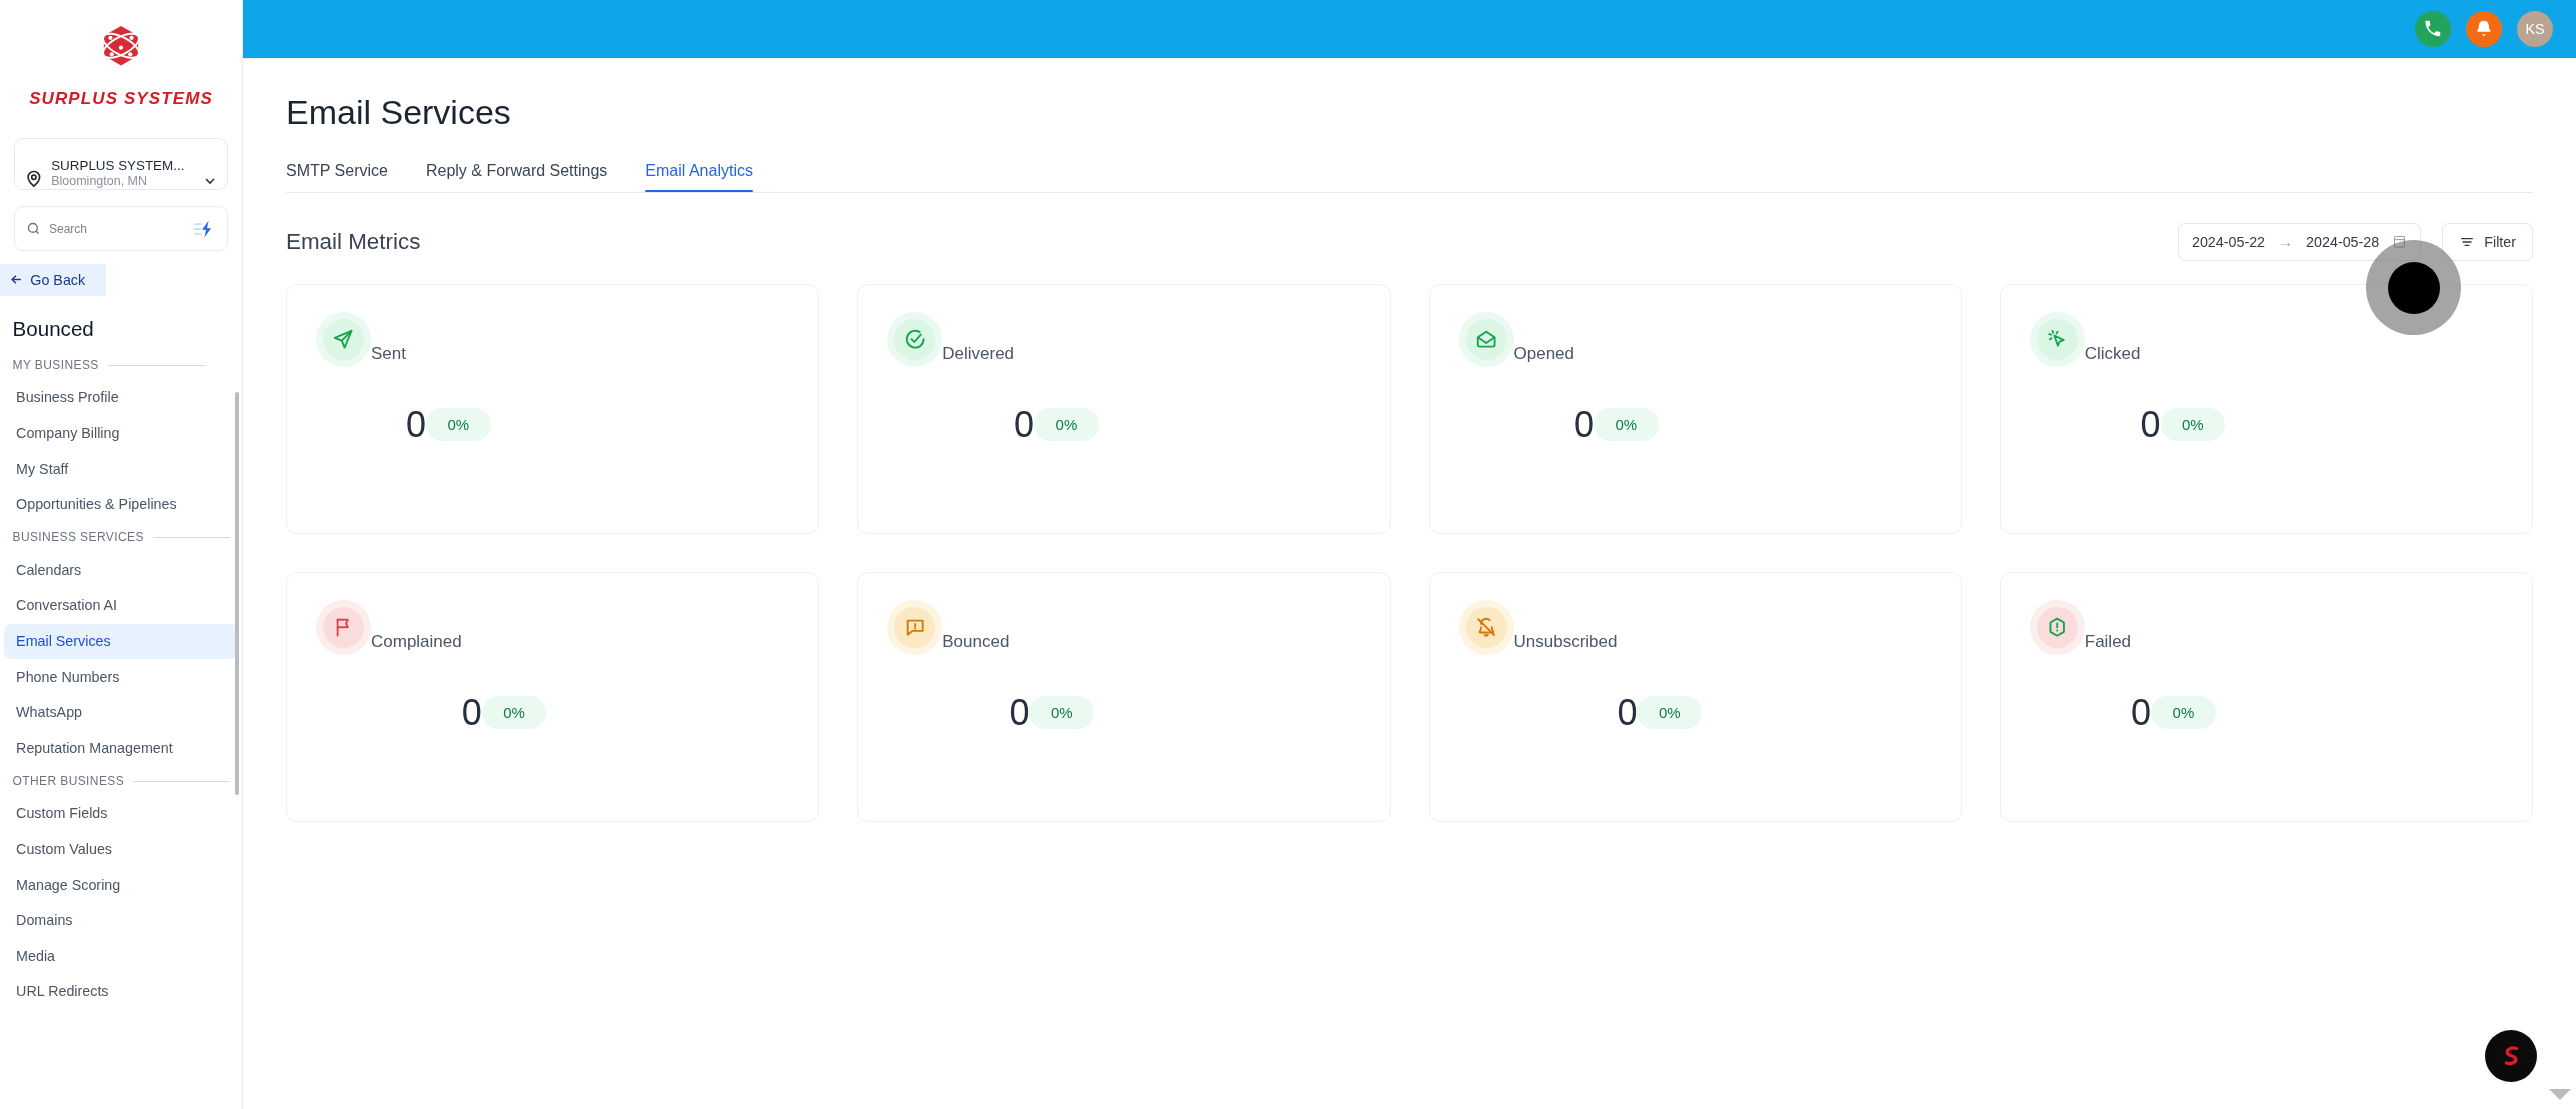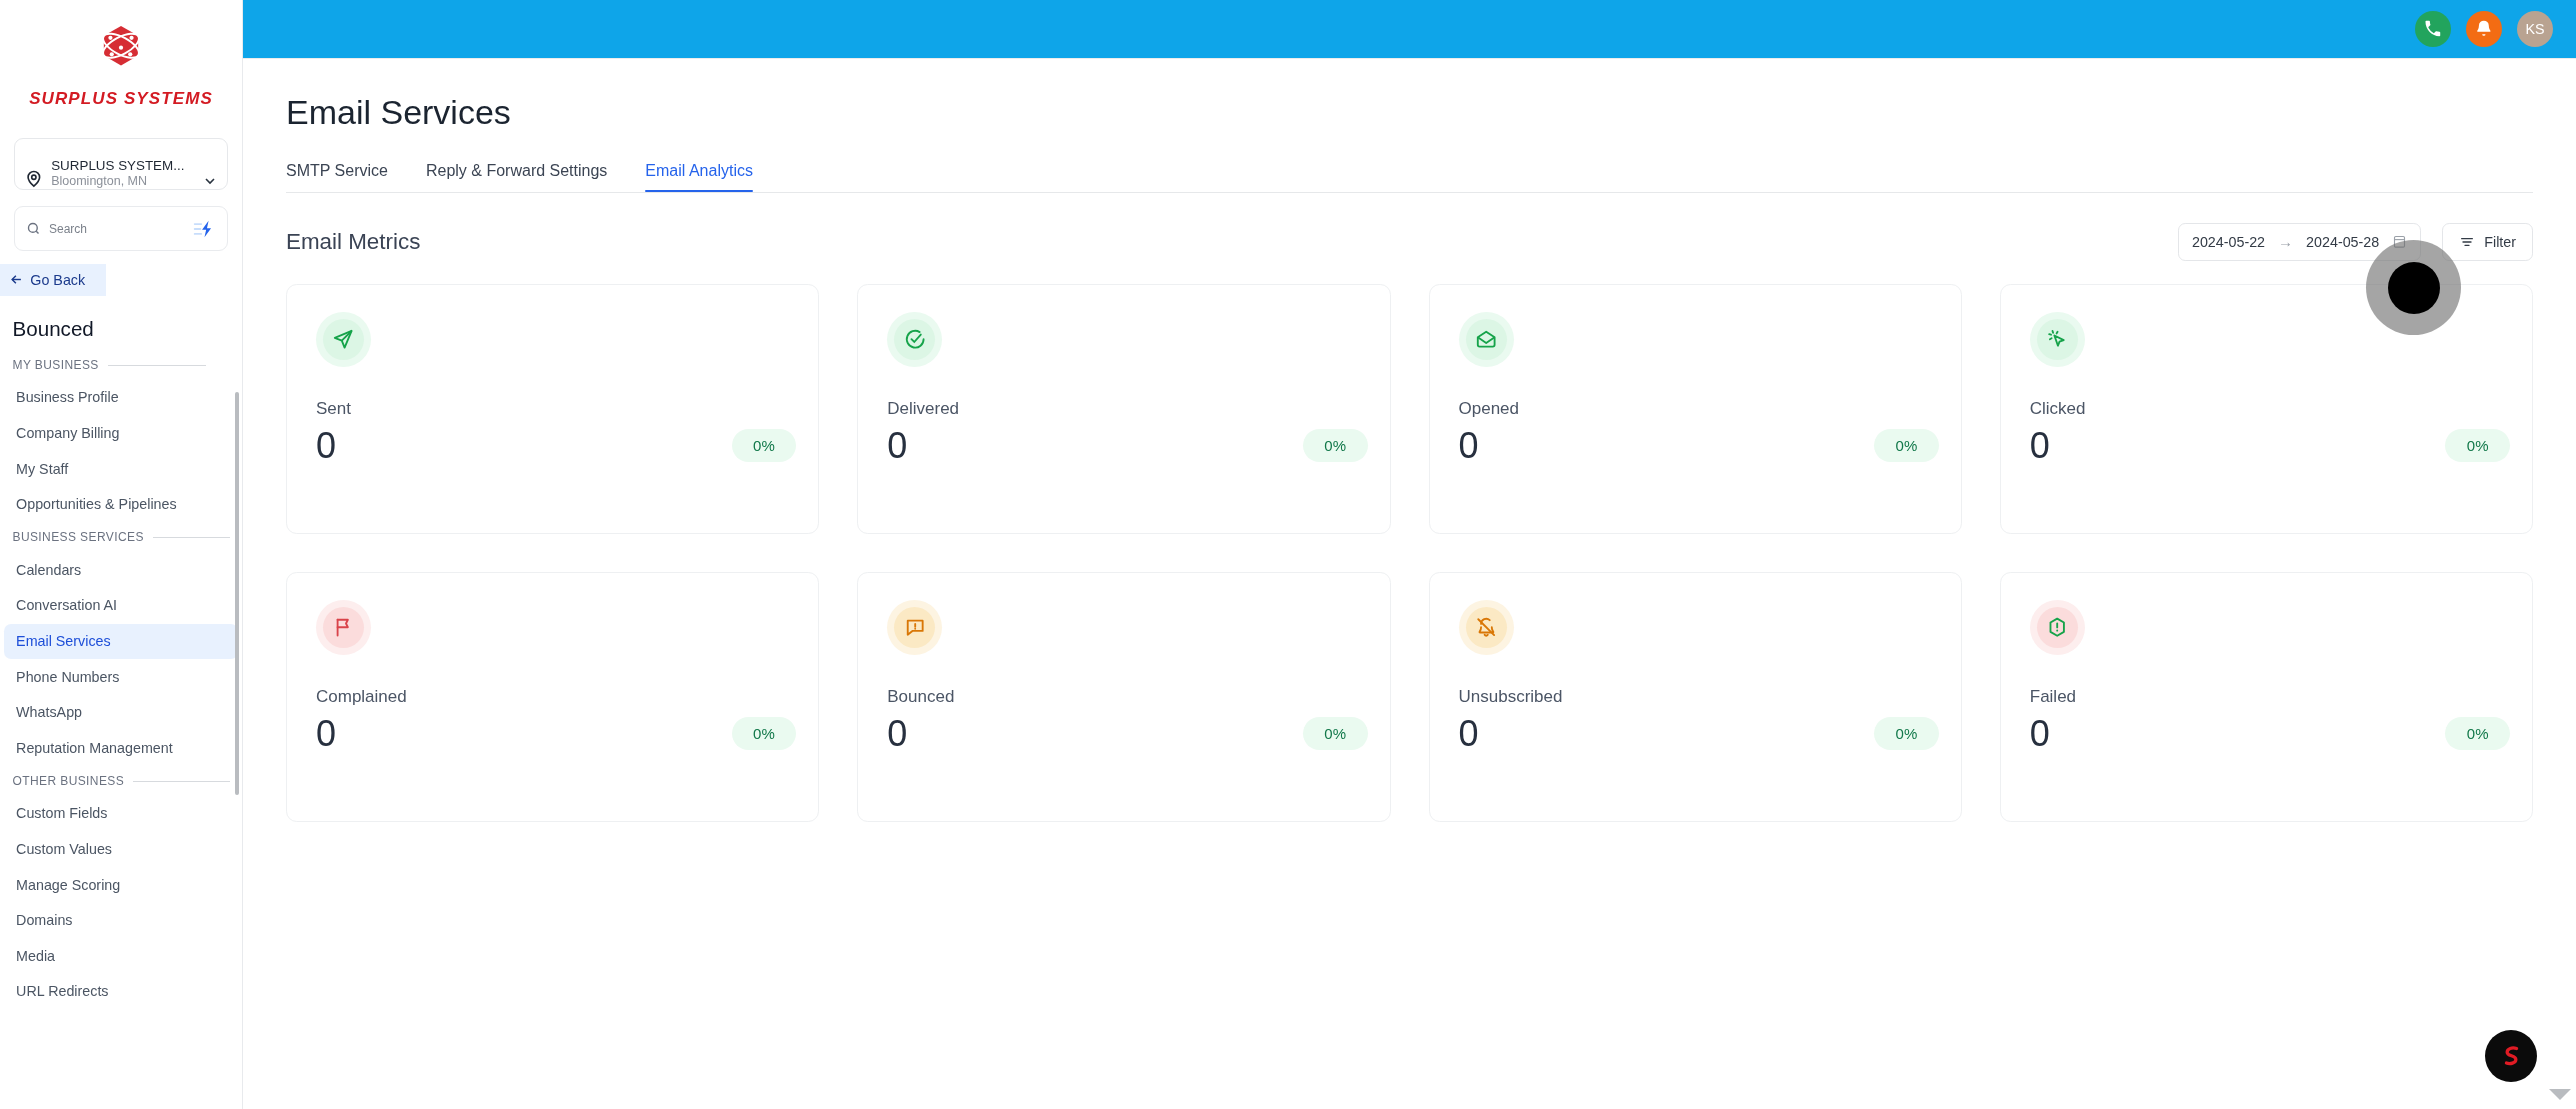--- a/index.html
+++ b/index.html
@@ -119,22 +119,22 @@
     font-size: 14.3px; color: #333b46; background: #fff;
   }
 
   
   .grid {
     display: grid; grid-template-columns: repeat(4, 1fr);
     gap: 38px; margin-top: 23px; padding-right: 43px;
   }
   .card {
     background: #fff; border: 0.9px solid #eef0f2; border-radius: 10.7px;
-    height: 250px; padding: 27px 22px 0 29px;
-    display: flex; flex-direction: column;
+    height: 250px; padding: 27px 46px 0 29px;
+    display: flex; flex-direction: row;
   }
   .icon-bubble {
     width: 55px; height: 55px; border-radius: 50%;
     display: flex; align-items: center; justify-content: center;
   }
   .icon-bubble .inner {
     width: 41px; height: 41px; border-radius: 50%;
     display: flex; align-items: center; justify-content: center;
   }
   .card-label { margin-top: 32px; font-size: 17px; color: #4b5565; }

